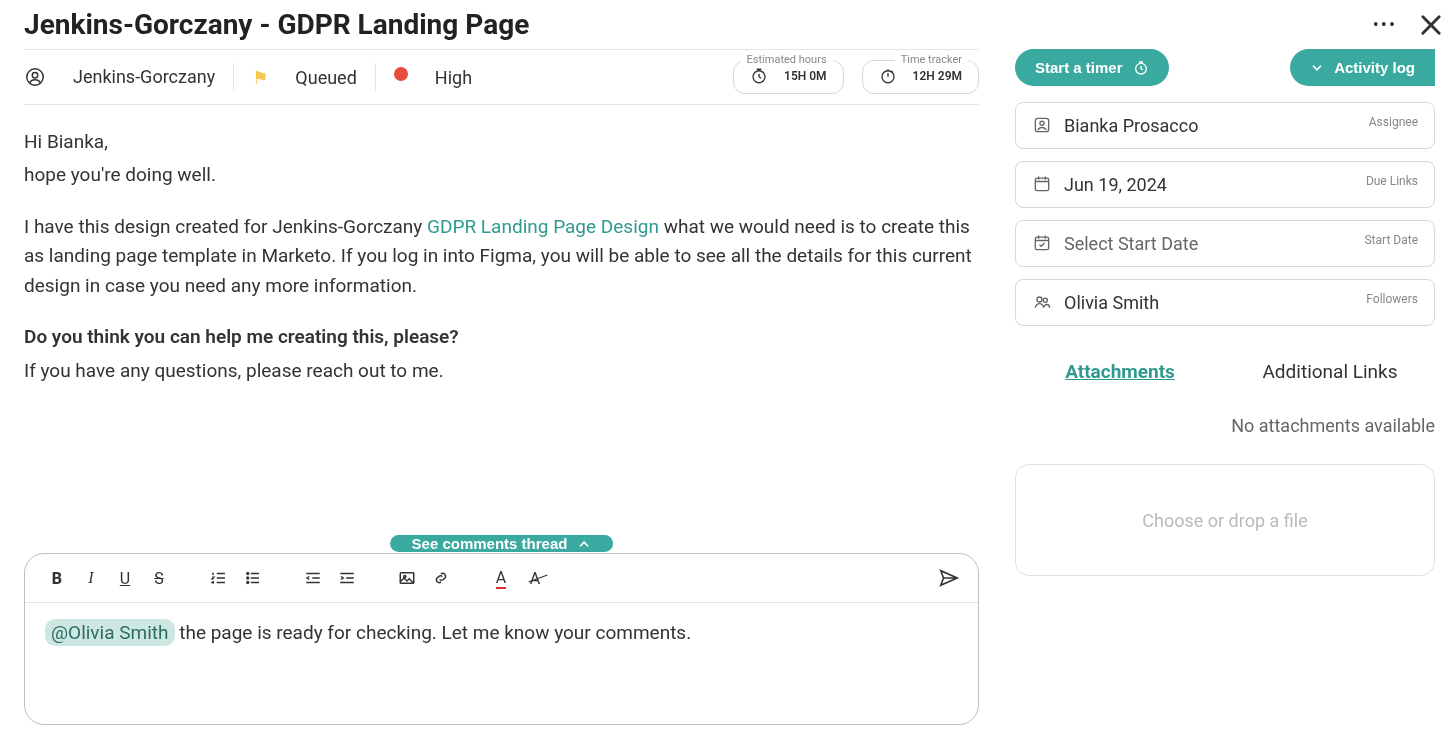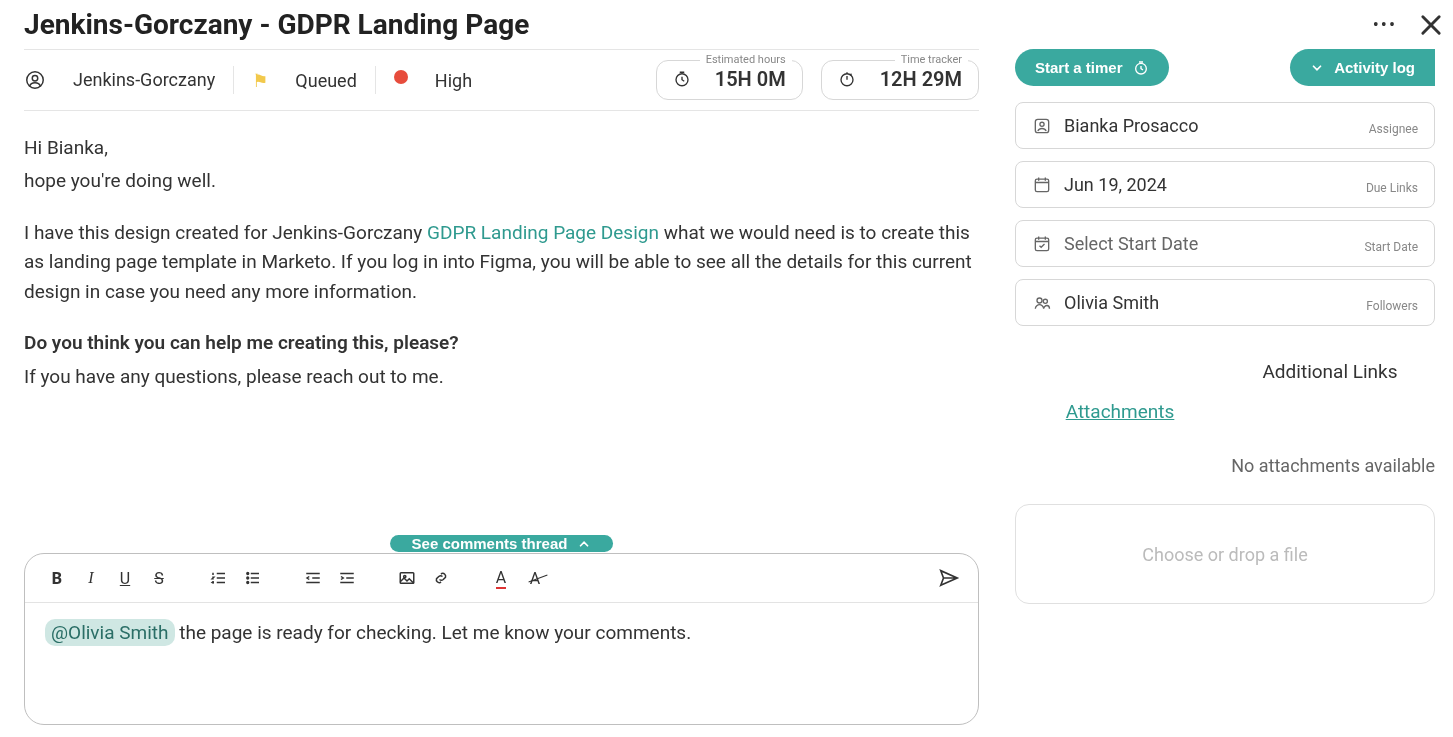--- a/index.html
+++ b/index.html
@@ -16,21 +16,21 @@
   .left { flex: 1; display: flex; flex-direction: column; padding: 0 24px 12px 24px; min-width: 0; }
 
   .meta-row { display: flex; align-items: center; border-bottom: 1px solid #e5e5e5; border-top: 1px solid #e5e5e5; padding: 10px 0; gap: 18px; }
   .meta-item { display: flex; align-items: flex-start; gap: 27px; font-size: 18px; color: #333; }
   .meta-sep { width: 1px; height: 28px; background: #e5e5e5; }
   .flag-icon { color: #f2c94c; font-size: 18px; }
   .prio-dot { width: 14px; height: 14px; border-radius: 50%; background: #e74c3c; }
   .meta-spacer { flex: 1; }
   .pill { border: 1px solid #d7d7d7; border-radius: 12px; padding: 6px 16px 8px 16px; min-width: 110px; display: flex; flex-direction: column; align-items: center; position: relative; }
   .pill-label { font-size: 11px; color: #888; position: absolute; top: -8px; background: #fff; padding: 0 6px; right: 10px; }
-  .pill-value { display: flex; align-items: center; gap: 24px; font-size: 20px; font-weight: 600; color: #333; }
+  .pill-value { display: flex; align-items: center; gap: 16px; font-size: 12px; font-weight: 600; color: #333; }
   .clock-icon { width: 18px; height: 18px; }
 
   .desc { padding: 22px 0 0 0; font-size: 19px; line-height: 1.55; color: #333; flex: 1; overflow: auto; }
   .desc p { margin-bottom: 4px; }
   .desc .para { margin-top: 22px; }
   .link { color: #2f9a8f; text-decoration: none; }
   .bold-q { font-weight: 600; }
 
   .comments-wrap { position: relative; margin-top: 10px; }
   .thread-btn { position: absolute; top: -18px; left: 50%; transform: translateX(-50%); background: #3aa99f; color: #fff; border: none; border-radius: 24px; padding: 0 22px; font-size: 15px; font-weight: 600; display: flex; align-items: center; gap: 10px; cursor: pointer; }
@@ -46,31 +46,31 @@
   .send-icon { width: 22px; height: 22px; cursor: pointer; }
   .comment-body { padding: 18px 20px 80px 20px; font-size: 19px; color: #333; }
   .mention { background: #cfe7e3; border-radius: 10px; padding: 2px 6px; color: #2a6e66; }
 
   .right { width: 450px; padding: 0 18px 0 12px; display: flex; flex-direction: column; gap: 12px; }
   .top-buttons { display: flex; gap: 12px; margin-bottom: 4px; align-items: center; }
   .btn { border: none; border-radius: 22px; padding: 10px 20px; font-size: 15px; font-weight: 600; color: #fff; cursor: pointer; display: flex; align-items: center; gap: 10px; }
   .btn.timer { background: #3aa99f; }
   .activity-wrap { flex: 1; display: flex; justify-content: flex-end; }
   .btn.activity { background: #3aa99f; border-top-right-radius: 0; border-bottom-right-radius: 0; }
-  .detail-row { border: 1px solid #d7d7d7; border-radius: 8px; padding: 12px 16px; display: flex; align-items: flex-end; gap: 12px; cursor: pointer; }
+  .detail-row { border: 1px solid #d7d7d7; border-radius: 8px; padding: 12px 16px; display: flex; align-items: flex-start; gap: 12px; cursor: pointer; }
   .detail-icon { width: 20px; height: 20px; color: #666; flex-shrink: 0; }
   .detail-val { flex: 1; font-size: 18px; color: #333; }
   .detail-val.placeholder { color: #666; }
   .detail-label { font-size: 12px; color: #888; }
 
   .tabs { display: flex; margin-top: 16px; }
   .tab { flex: 1; text-align: center; font-size: 19px; padding: 6px 0 10px 0; color: #333; cursor: pointer; }
-  .tab.active { color: #2f9a8f; text-decoration: underline; font-weight: 400; margin-top: 40px; }
+  .tab.active { color: #2f9a8f; text-decoration: underline; font-weight: 700; }
   .no-attach { text-align: right; color: #666; font-size: 18px; margin-top: 10px; }
-  .dropzone { border: 1px solid #e0e0e0; border-radius: 14px; height: 100px; display: flex; align-items: center; justify-content: center; color: #bbb; font-size: 18px; margin-top: 16px; cursor: pointer; }
+  .dropzone { border: 1px solid #e0e0e0; border-radius: 14px; height: 112px; display: flex; align-items: center; justify-content: center; color: #bbb; font-size: 18px; margin-top: 16px; cursor: pointer; }
 </style>
 </head>
 <body>
 
 <div class="page">
 
   <div class="header">
     <div class="page-title">Jenkins-Gorczany - GDPR Landing Page</div>
     <div class="header-actions">
       <div class="more-icon">•••</div>

